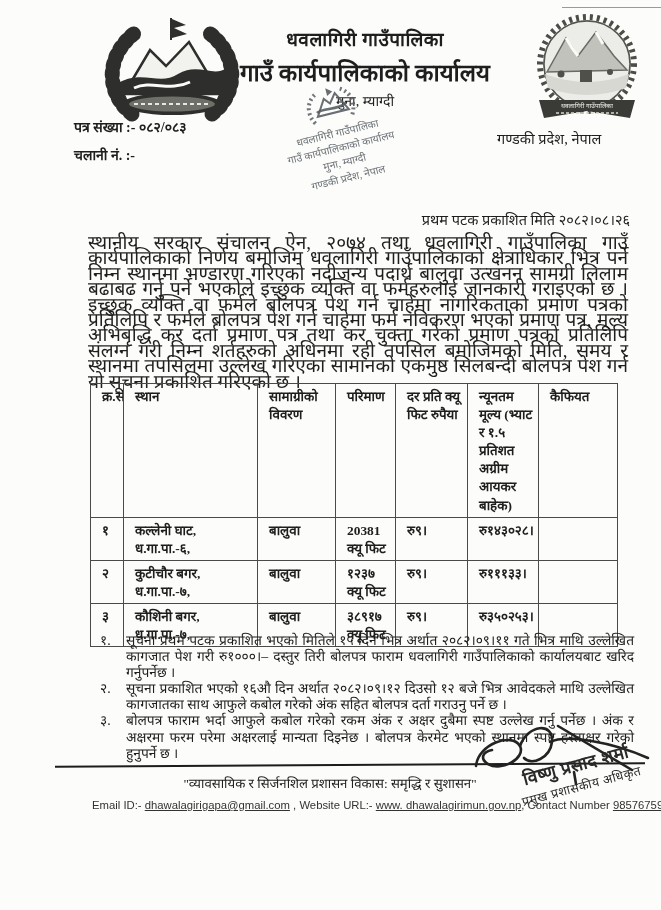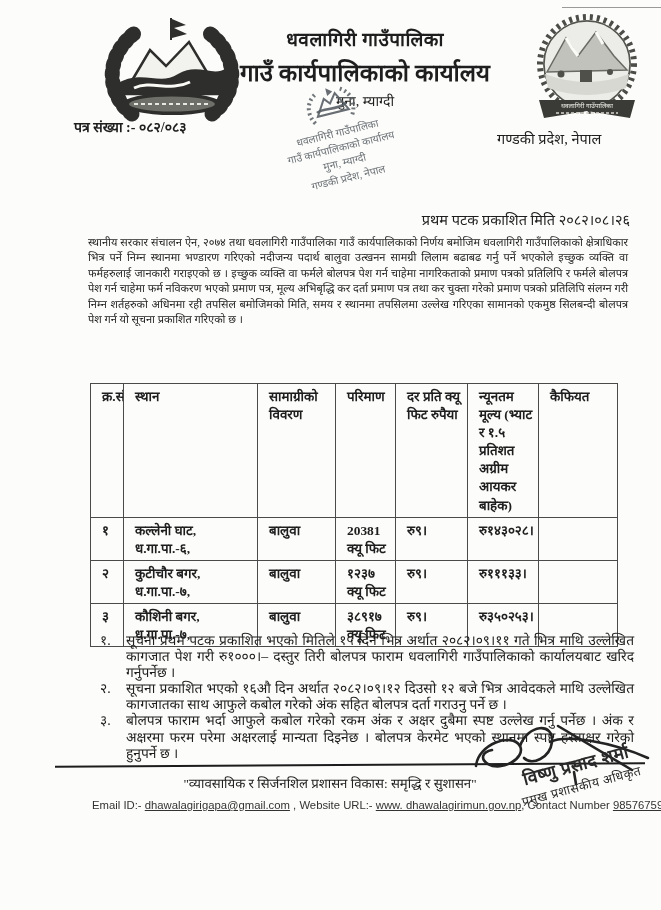--- a/index.html
+++ b/index.html
@@ -29,21 +29,21 @@
   .meta-left { position:absolute; left:74px; top:114px; font-size:14px; line-height:2.0;font-weight:bold; }
   .meta-left .row { white-space:nowrap; }
   .province { position:absolute; left:497px; top:128px; font-size:14.5px; }
 
   
   .notice-title { position:absolute; left:30px; top:182px; width:600px; text-align:center;
     font-weight:700; font-size:15.2px; }
   .notice-pub { position:absolute; left:30px; top:209px; width:600px; text-align:right; font-size:14.5px; }
 
   .notice-body { position:absolute; left:88px; top:235px; width:540px;
-    font-size:11px; line-height:15.4px; text-align:justify; }
+    font-size:19px; line-height:15.4px; text-align:justify; }
 
   .tapasil { position:absolute; left:30px; top:362px; width:600px; text-align:center; font-size:14.5px; }
 
   
   table.detail { position:absolute; left:90px; top:383px; width:527px;
     border-collapse:collapse; font-size:13.4px; table-layout:fixed; }
   table.detail th, table.detail td {
     border:1px solid #4a4a4a; vertical-align:top; padding:4px 4px 2px 11px;
     font-weight:700; text-align:left; overflow:hidden; line-height:1.35;
   }
@@ -127,20 +127,24 @@
     <div>धवलागिरी गाउँपालिका</div>
     <div>गाउँ कार्यपालिकाको कार्यालय</div>
     <div>मुना, म्याग्दी</div>
     <div>गण्डकी प्रदेश, नेपाल</div>
   </div>
 
   <div class="meta-left">
     <div class="row">
       <span>पत्र संख्या :-</span>
       <span>०८२/०८३</span>
+    </div>
+    <div class="row">
+      <span>चलानी नं. :-</span>
+      <span></span>
     </div>
   </div>
   <div class="province">गण्डकी प्रदेश, नेपाल</div>
 
   <div class="notice-pub">प्रथम पटक प्रकाशित मिति २०८२।०८।२६</div>
 
   <div class="notice-body">स्थानीय सरकार संचालन ऐन, २०७४ तथा धवलागिरी गाउँपालिका गाउँ कार्यपालिकाको निर्णय बमोजिम धवलागिरी गाउँपालिकाको क्षेत्राधिकार भित्र पर्ने निम्न स्थानमा भण्डारण गरिएको नदीजन्य पदार्थ बालुवा उत्खनन सामग्री लिलाम बढाबढ गर्नु पर्ने भएकोले इच्छुक व्यक्ति वा फर्महरुलाई जानकारी गराइएको छ । इच्छुक व्यक्ति वा फर्मले बोलपत्र पेश गर्न चाहेमा नागरिकताको प्रमाण पत्रको प्रतिलिपि र फर्मले बोलपत्र पेश गर्न चाहेमा फर्म नविकरण भएको प्रमाण पत्र, मूल्य अभिबृद्धि कर दर्ता प्रमाण पत्र तथा कर चुक्ता गरेको प्रमाण पत्रको प्रतिलिपि संलग्न गरी निम्न शर्तहरुको अधिनमा रही तपसिल बमोजिमको मिति, समय र स्थानमा तपसिलमा उल्लेख गरिएका सामानको एकमुष्ठ सिलबन्दी बोलपत्र पेश गर्न यो सूचना प्रकाशित गरिएको छ ।</div>
 
   <table class="detail">
     <colgroup>

